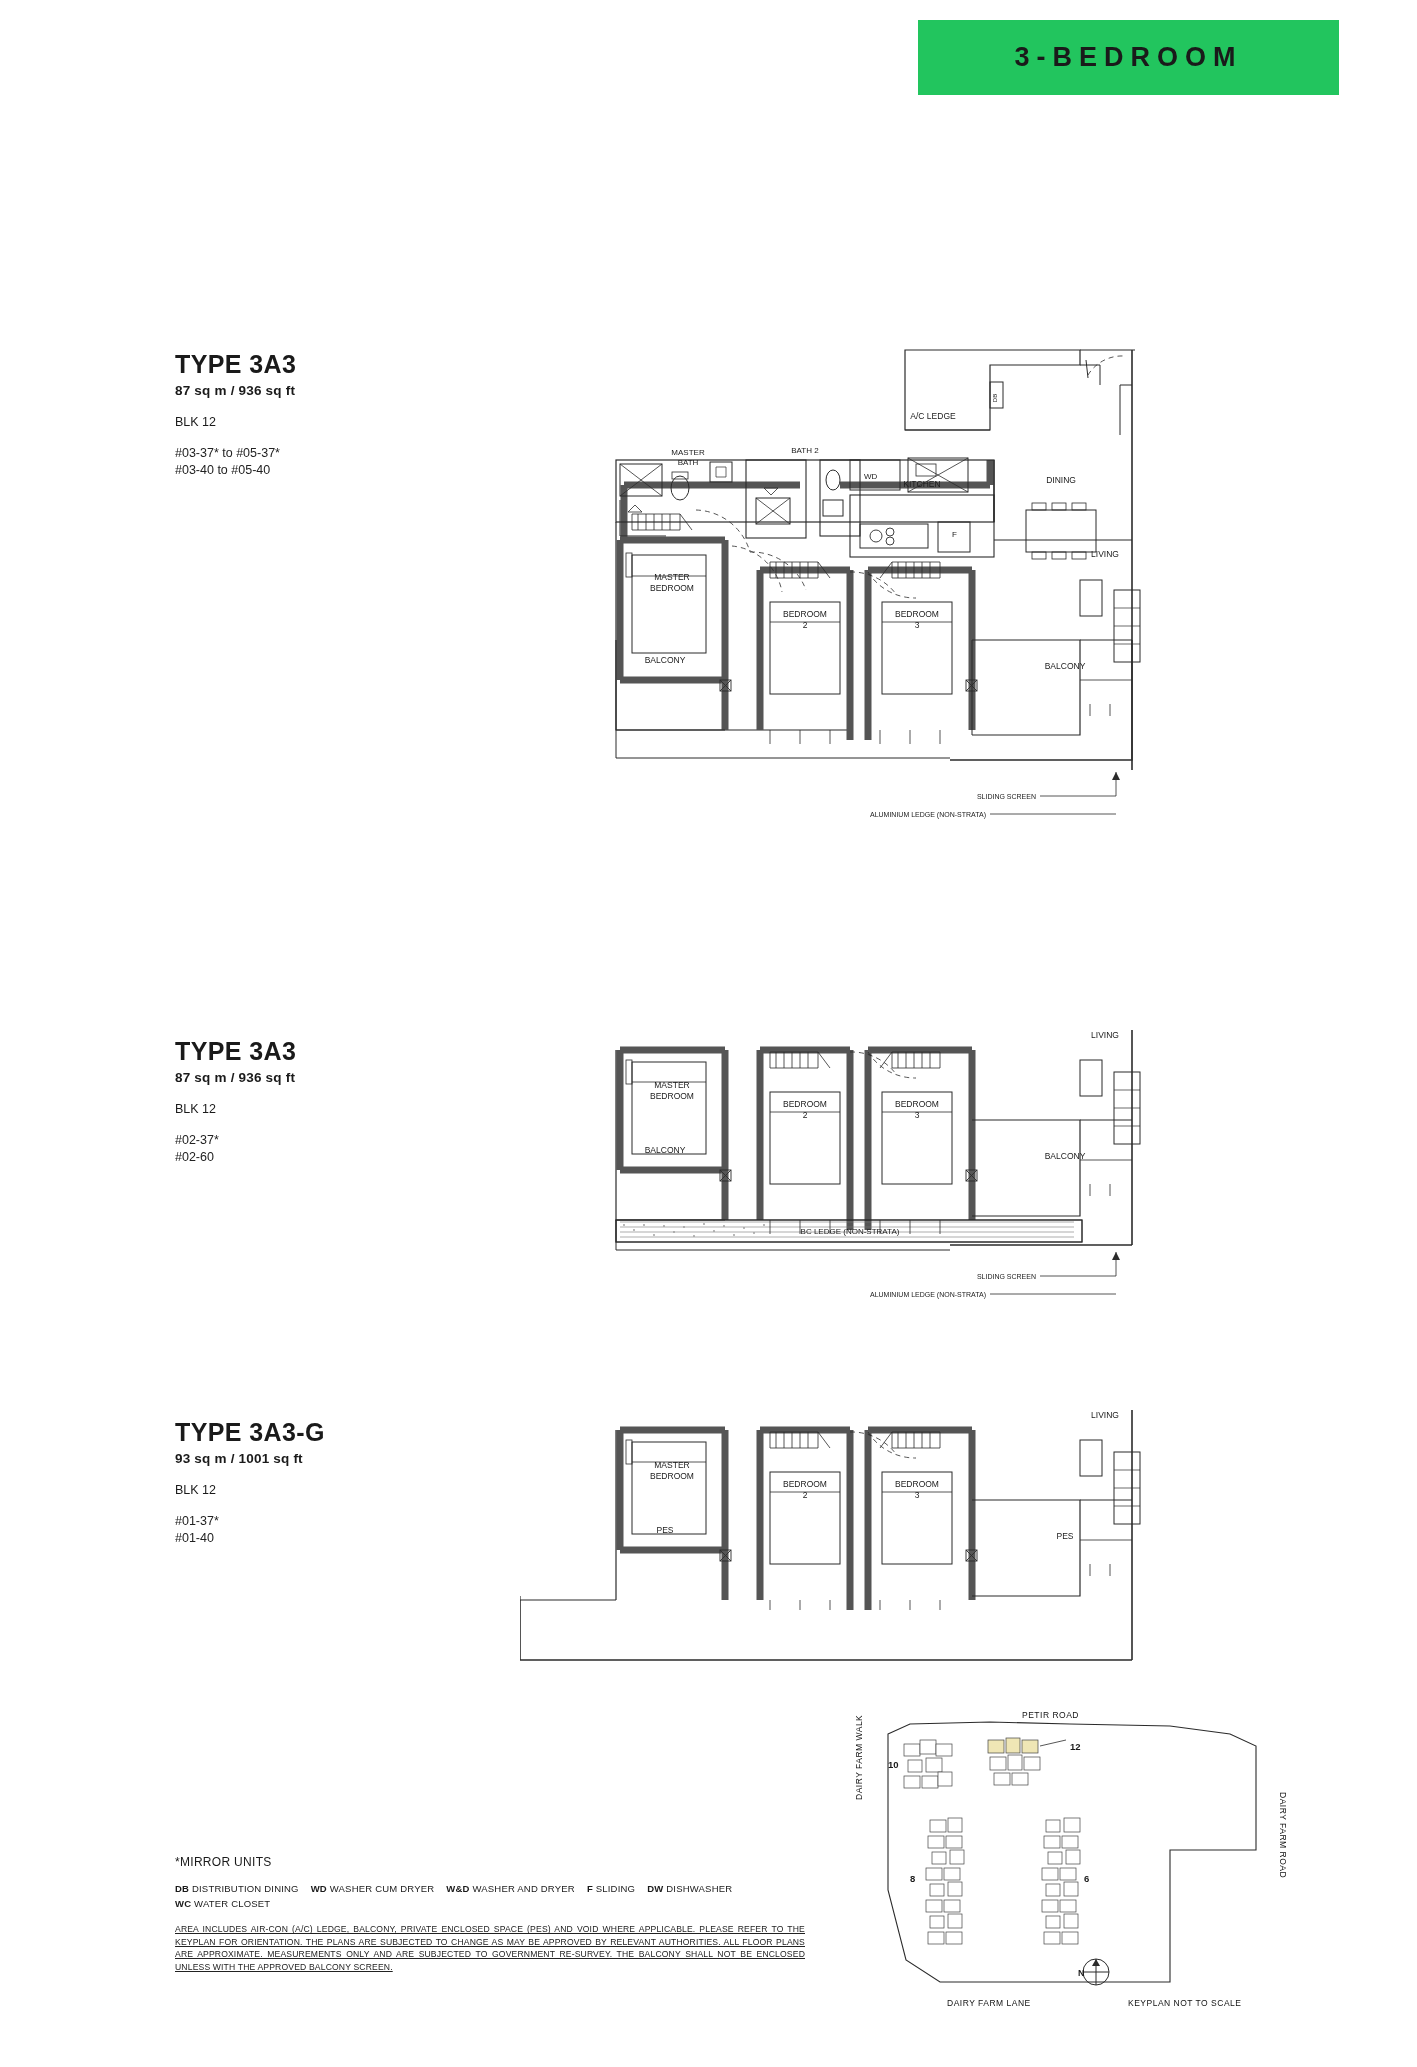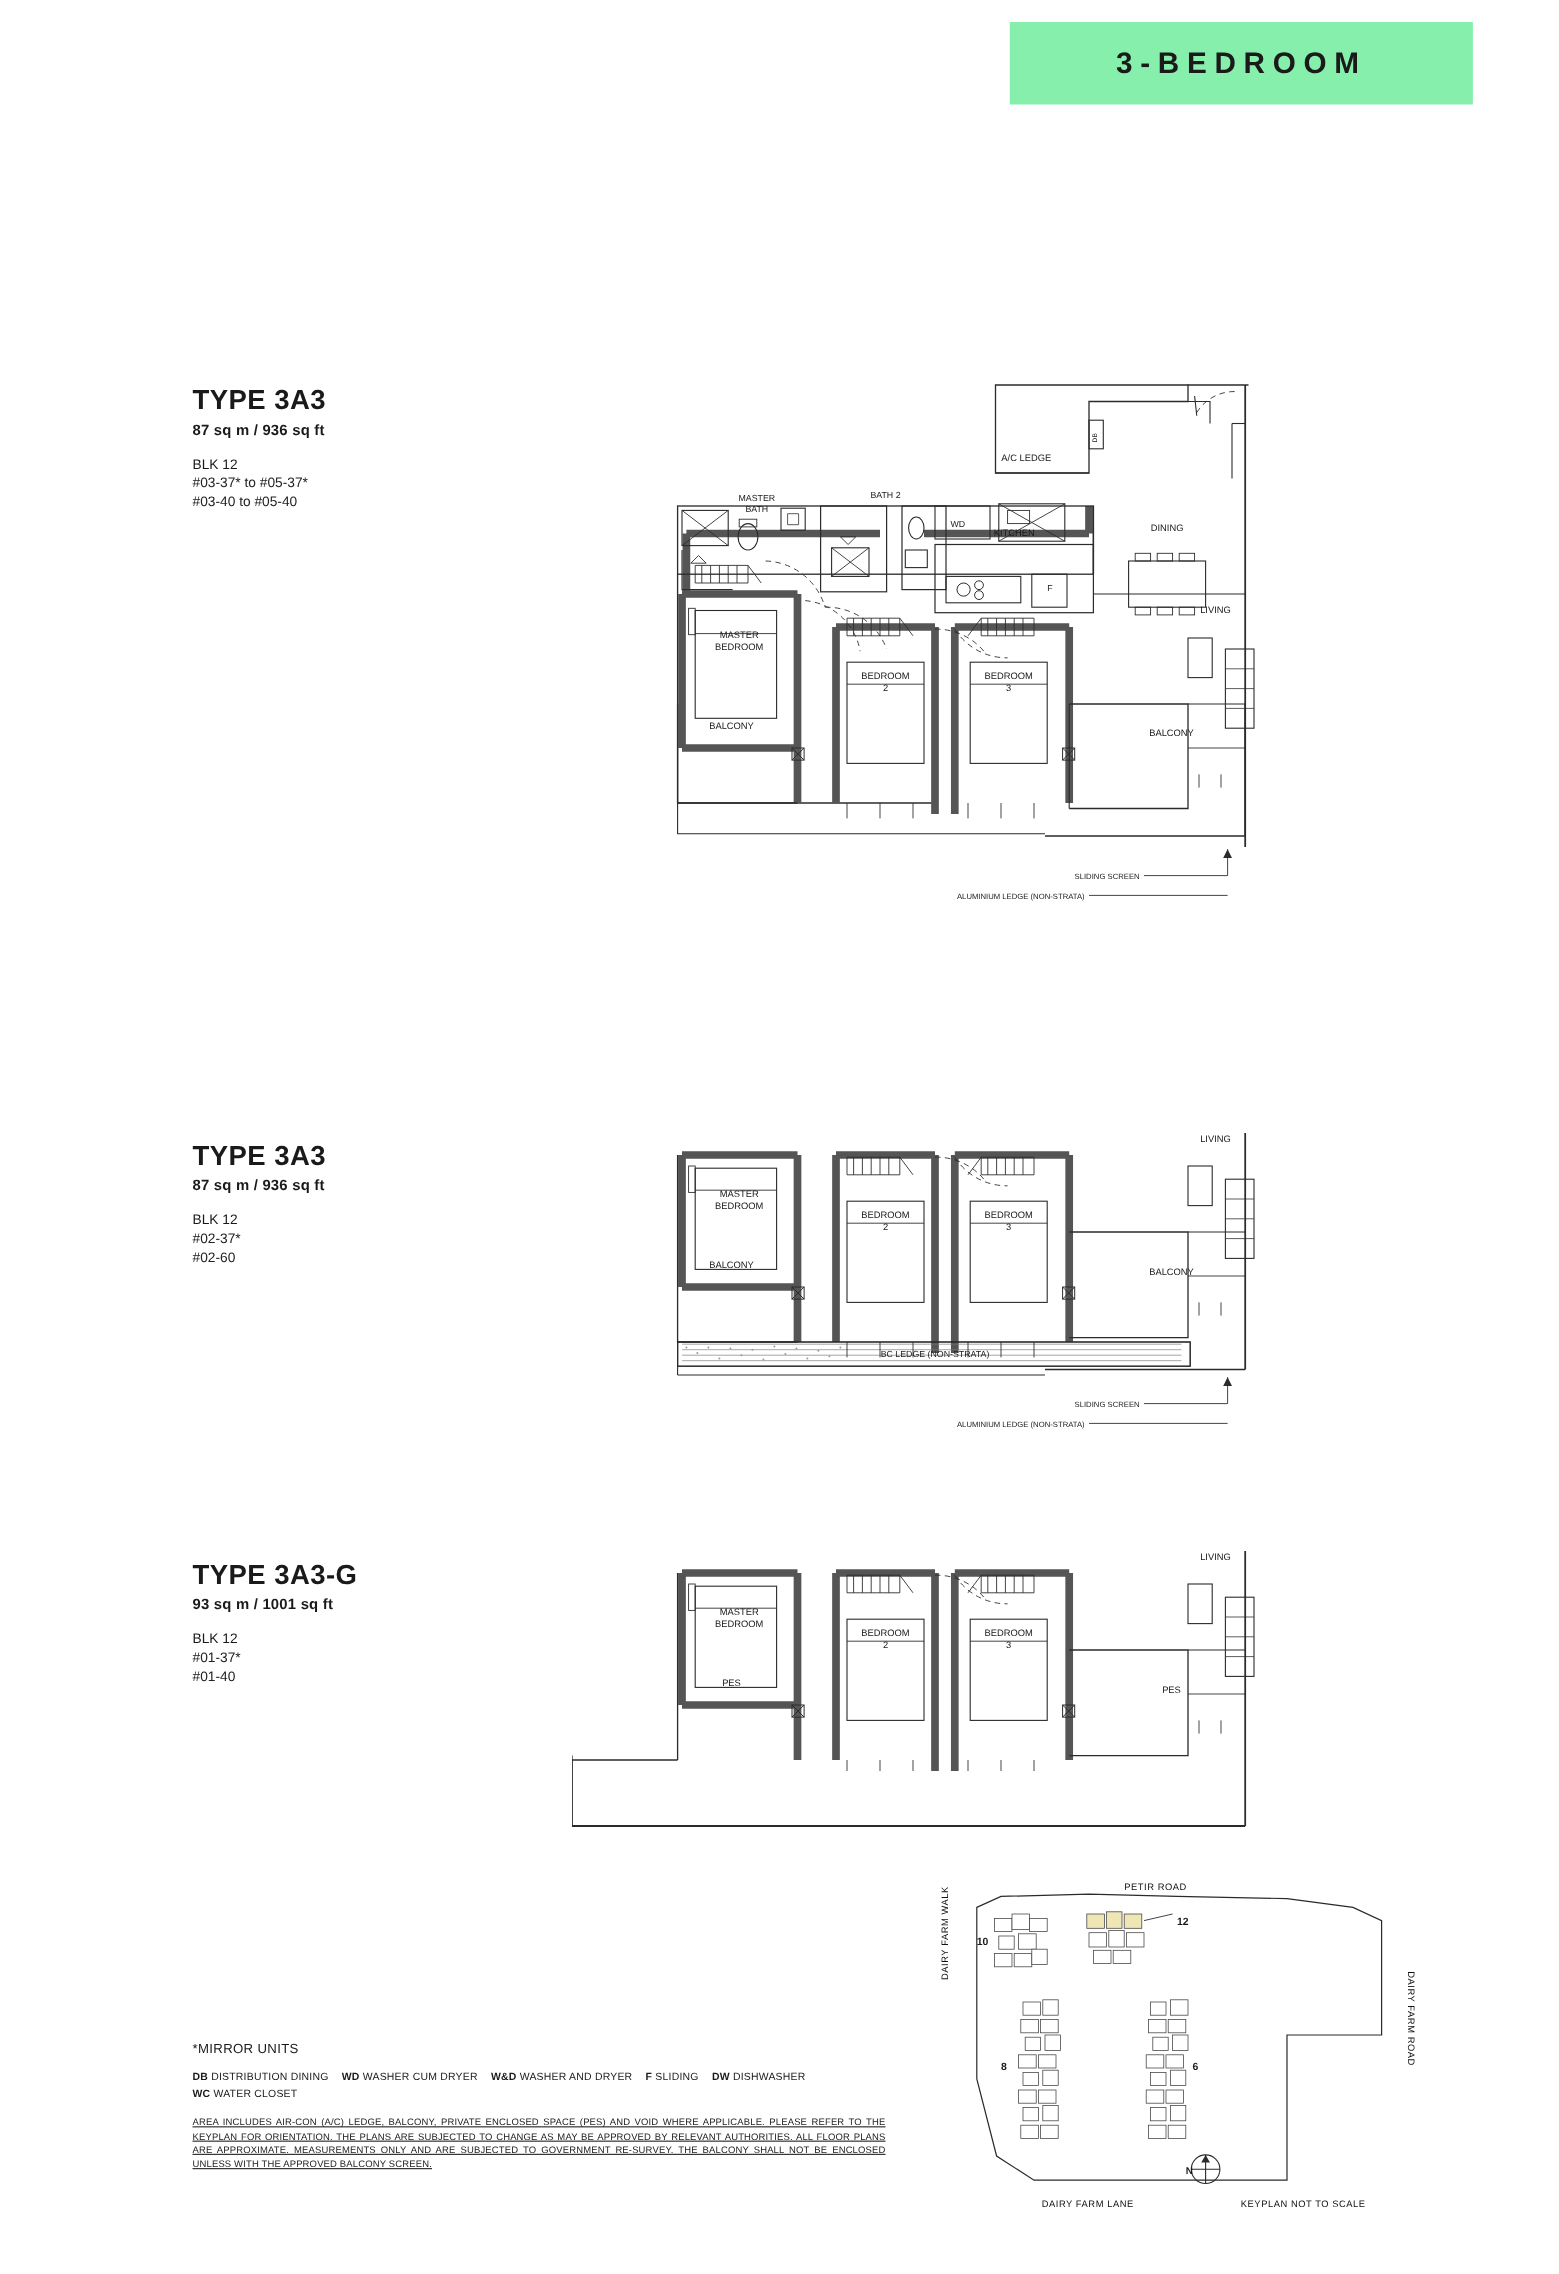--- a/index.html
+++ b/index.html
@@ -9,33 +9,33 @@
     font-family:"Liberation Sans", sans-serif;
     color:#1a1a1a;
     position:relative;
     overflow:hidden;
   }
   .page { position:absolute; inset:0; }
 
   
   .header-band {
     position:absolute; left:918px; top:20px; width:421px; height:75px;
-    background:#86efac;
+    background:#22c55e;
     display:flex; align-items:center; justify-content:center;
   }
   .header-title {
     font-size:27px; font-weight:bold; letter-spacing:7px; color:#1a1a1a;
   }
 
   
   .unit-info { position:absolute; left:175px; }
   .unit-type { font-size:25px; font-weight:bold; letter-spacing:0.4px; }
   .unit-area { font-size:13.5px; font-weight:bold; margin-top:4px; letter-spacing:0.2px; }
   .unit-blk  { font-size:12.5px; font-weight:normal; margin-top:17px; }
-  .unit-stack { font-size:12.5px; margin-top:2px; line-height:1.35; color:#222; }
+  .unit-stack { font-size:12.5px; margin-top:16px; line-height:1.35; color:#222; }
 
   .info1 { top:350px; }
   .info2 { top:1037px; }
   .info3 { top:1418px; }
 
   
   .plan { position:absolute; }
   .plan svg { display:block; }
 
   

